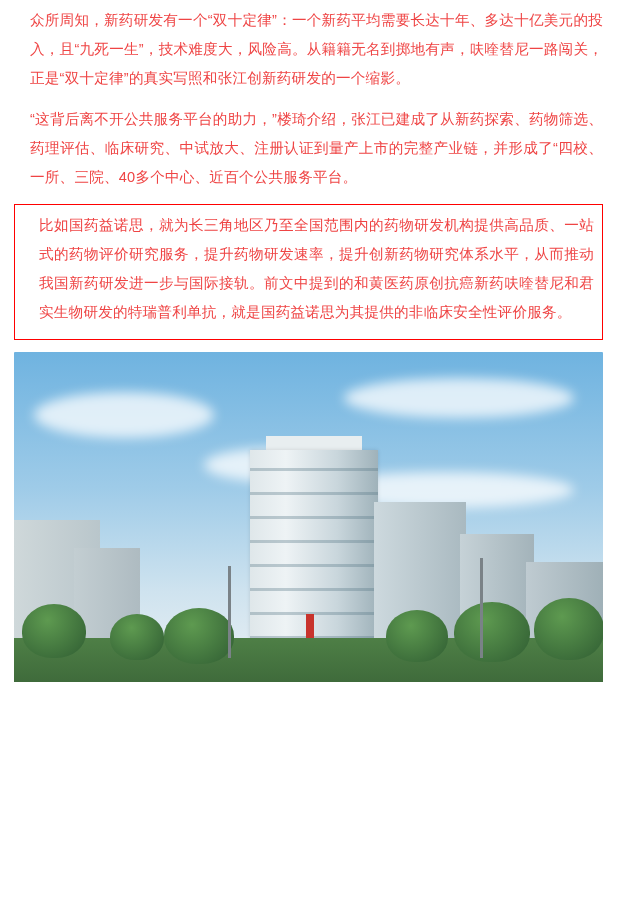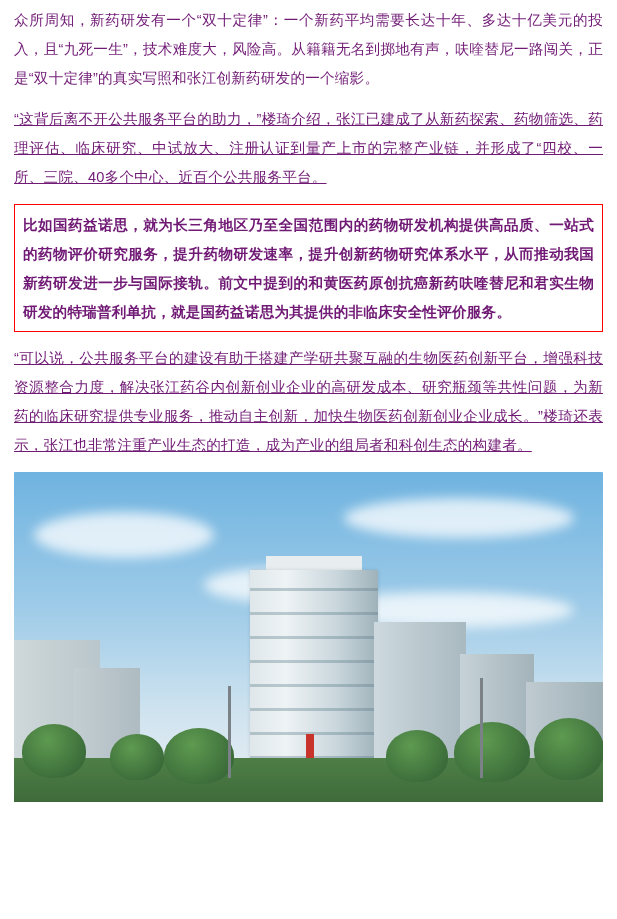--- a/index.html
+++ b/index.html
@@ -13,38 +13,36 @@
     font-family: "Liberation Sans", sans-serif;
     color: #222222;
     overflow: hidden;
   }
   .article {
     width: 617px;
     box-sizing: border-box;
     padding: 6px 14px 0 14px;
   }
   p.para {
-    margin: 0 0 12px 0;
+    margin: 0 0 12px 16px;
     font-size: 14.6px;
     line-height: 29px;
     text-align: justify;
     text-justify: inter-ideograph;
-    color: #701a75;
+    color: #ef4444;
     letter-spacing: 0.2px;
   }
   p.indent {
     text-indent: 0;
-    text-decoration: underline;
   }
   .highlight-box {
     border: 1.6px solid #ff0000;
-    padding: 6px 8px 4px 8px;
+    padding: 6px 8px 12px 8px;
     margin: 4px 0 12px 0;
     box-sizing: border-box;
-    font-weight: bold;
   }
   .highlight-box p.para {
     margin-bottom: 0;
   }
   .figure {
     margin: 6px 0 0 0;
     width: 589px;
     height: 390px;
     position: relative;
     overflow: hidden;
@@ -147,21 +145,20 @@
 
   <p class="para">众所周知，新药研发有一个“双十定律”：一个新药平均需要长达十年、多达十亿美元的投入，且“九死一生”，技术难度大，风险高。从籍籍无名到掷地有声，呋喹替尼一路闯关，正是“双十定律”的真实写照和张江创新药研发的一个缩影。</p>
 
   <p class="para indent">“这背后离不开公共服务平台的助力，”楼琦介绍，张江已建成了从新药探索、药物筛选、药理评估、临床研究、中试放大、注册认证到量产上市的完整产业链，并形成了“四校、一所、三院、40多个中心、近百个公共服务平台。</p>
 
 
   <div class="highlight-box">
     <p class="para">比如国药益诺思，就为长三角地区乃至全国范围内的药物研发机构提供高品质、一站式的药物评价研究服务，提升药物研发速率，提升创新药物研究体系水平，从而推动我国新药研发进一步与国际接轨。前文中提到的和黄医药原创抗癌新药呋喹替尼和君实生物研发的特瑞普利单抗，就是国药益诺思为其提供的非临床安全性评价服务。</p>
   </div>
 
-  <p class="para indent">“可以说，公共服务平台的建设有助于搭建产学研共聚互融的生物医药创新平台，增强科技资源整合力度，解决张江药谷内创新创业企业的高研发成本、研究瓶颈等共性问题，为新药的临床研究提供专业服务，推动自主创新，加快生物医药创新创业企业成长。”楼琦还表示，张江也非常注重产业生态的打造，成为产业的组局者和科创生态的构建者。</p>
 
   <div class="figure">
     <div class="sky"></div>
     <div class="cloud c1"></div>
     <div class="cloud c2"></div>
     <div class="cloud c3"></div>
     <div class="cloud c4"></div>
 
     <div class="bldg-left"></div>
     <div class="bldg-left2"></div>

